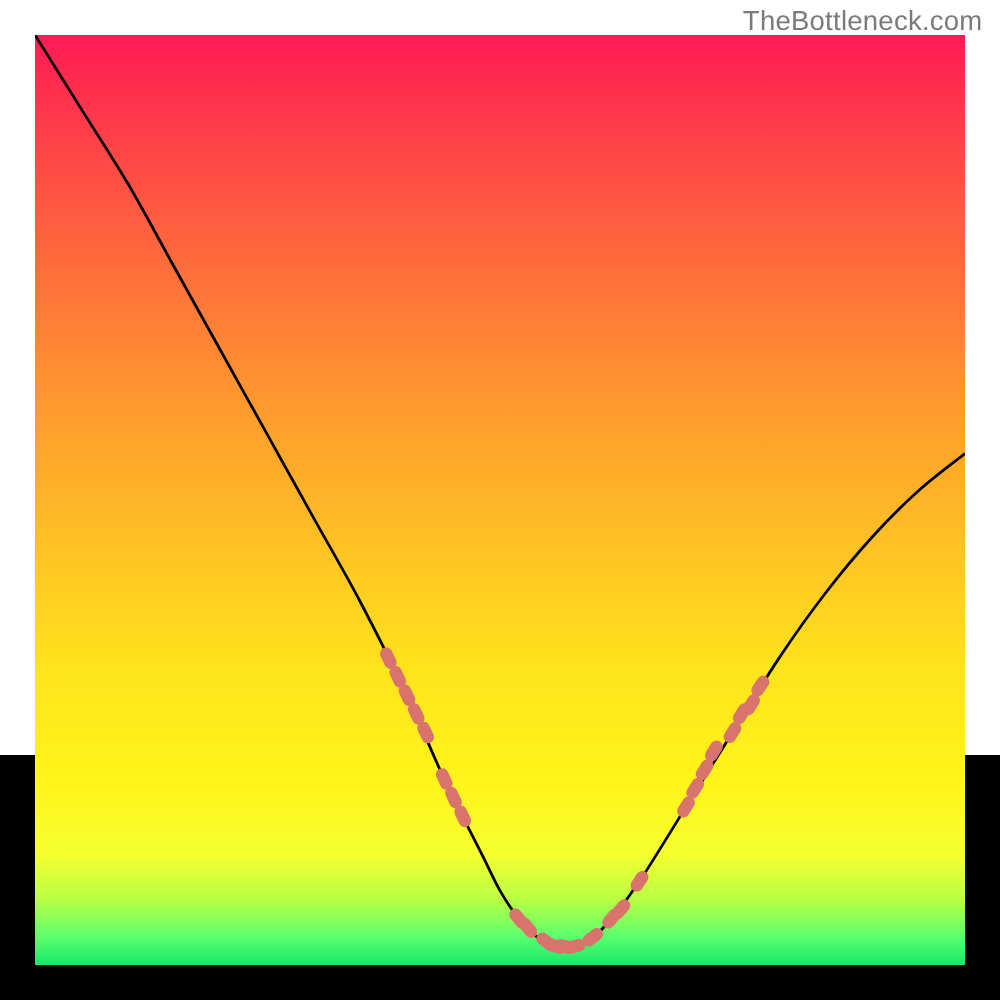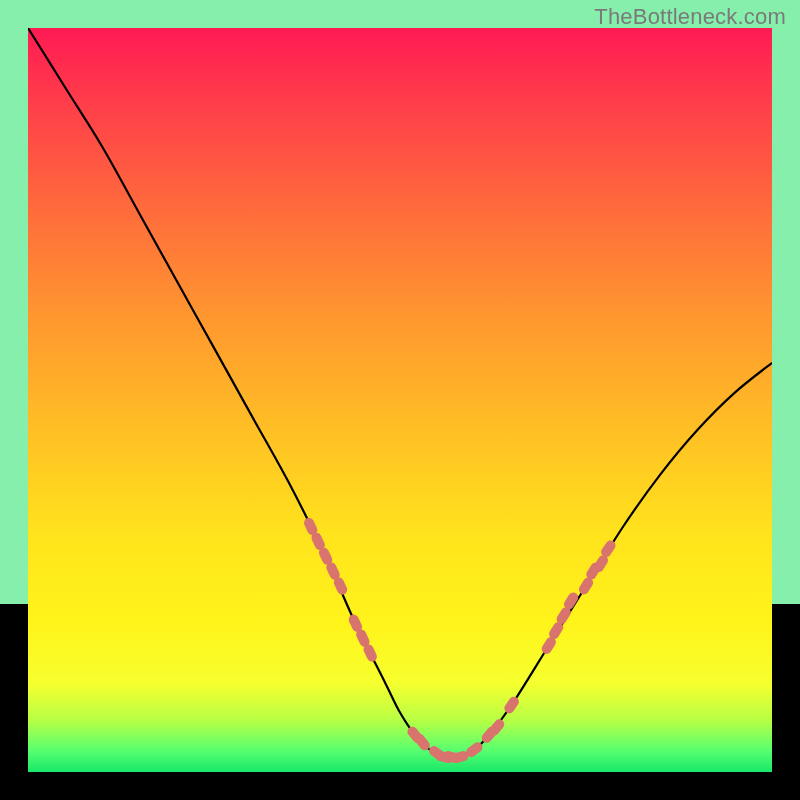--- a/index.html
+++ b/index.html
@@ -10,21 +10,21 @@
     background: #000;
     overflow: hidden;
     font-family: Arial, Helvetica, sans-serif;
   }
   .frame {
     position: absolute;
     top: 0;
     left: 0;
     width: 800px;
     height: 604px;
-    background: #86efac;
+    background: #ffffff;
   }
   .plot-area {
     position: absolute;
     top: 28px;
     left: 28px;
     width: 744px;
     height: 744px;
     background: linear-gradient(
       to bottom,
       #ff1a54 0%,

